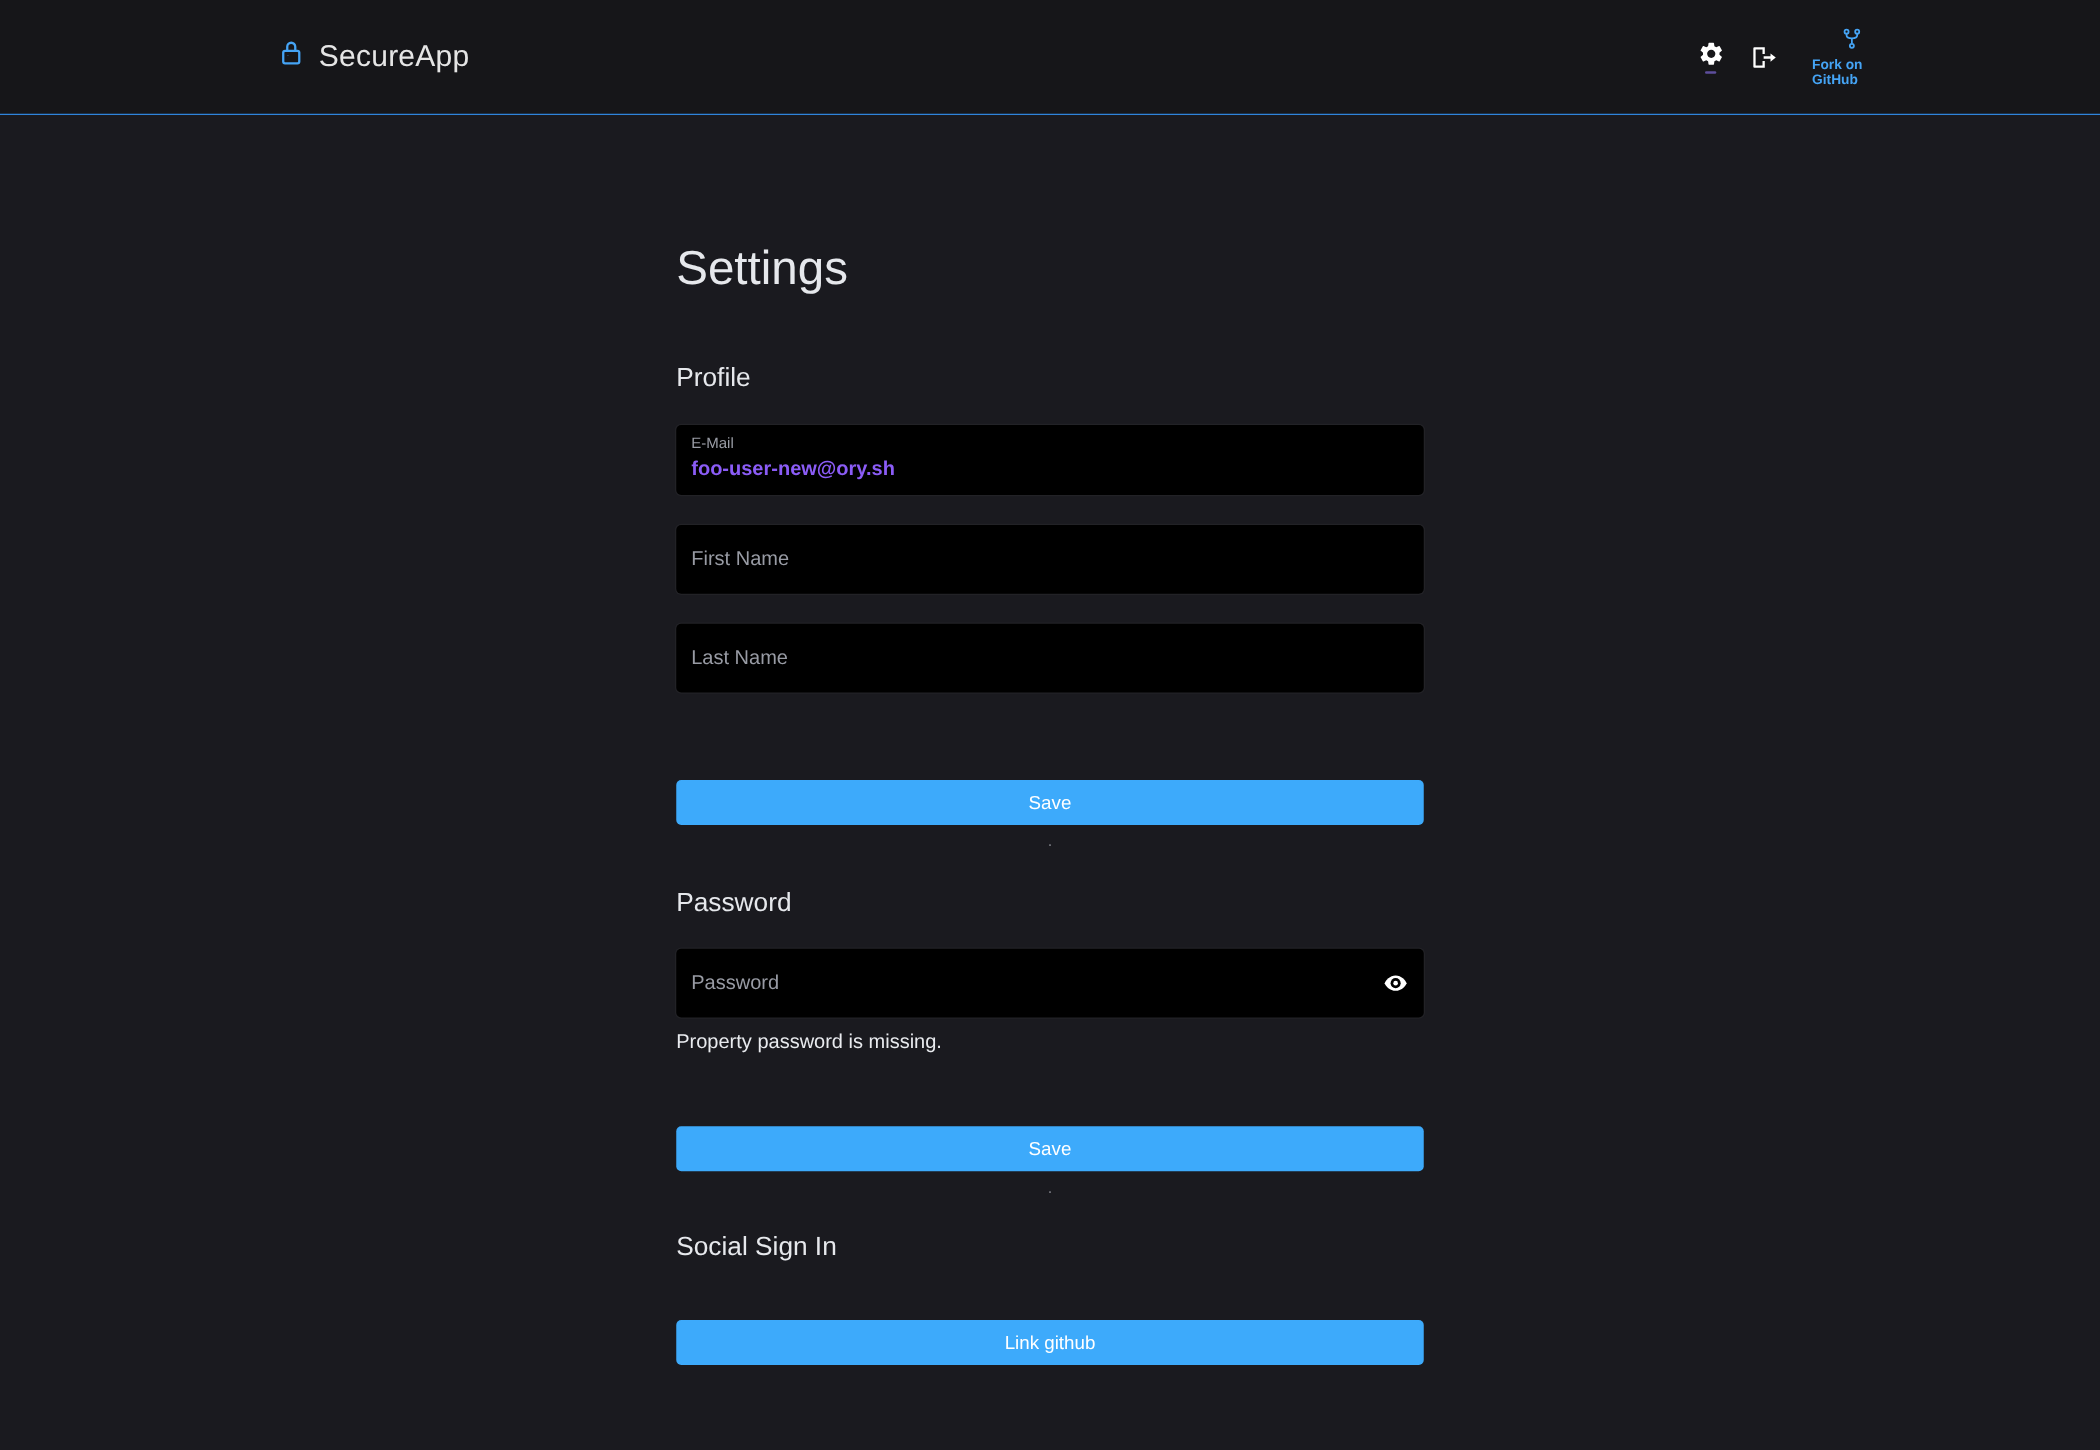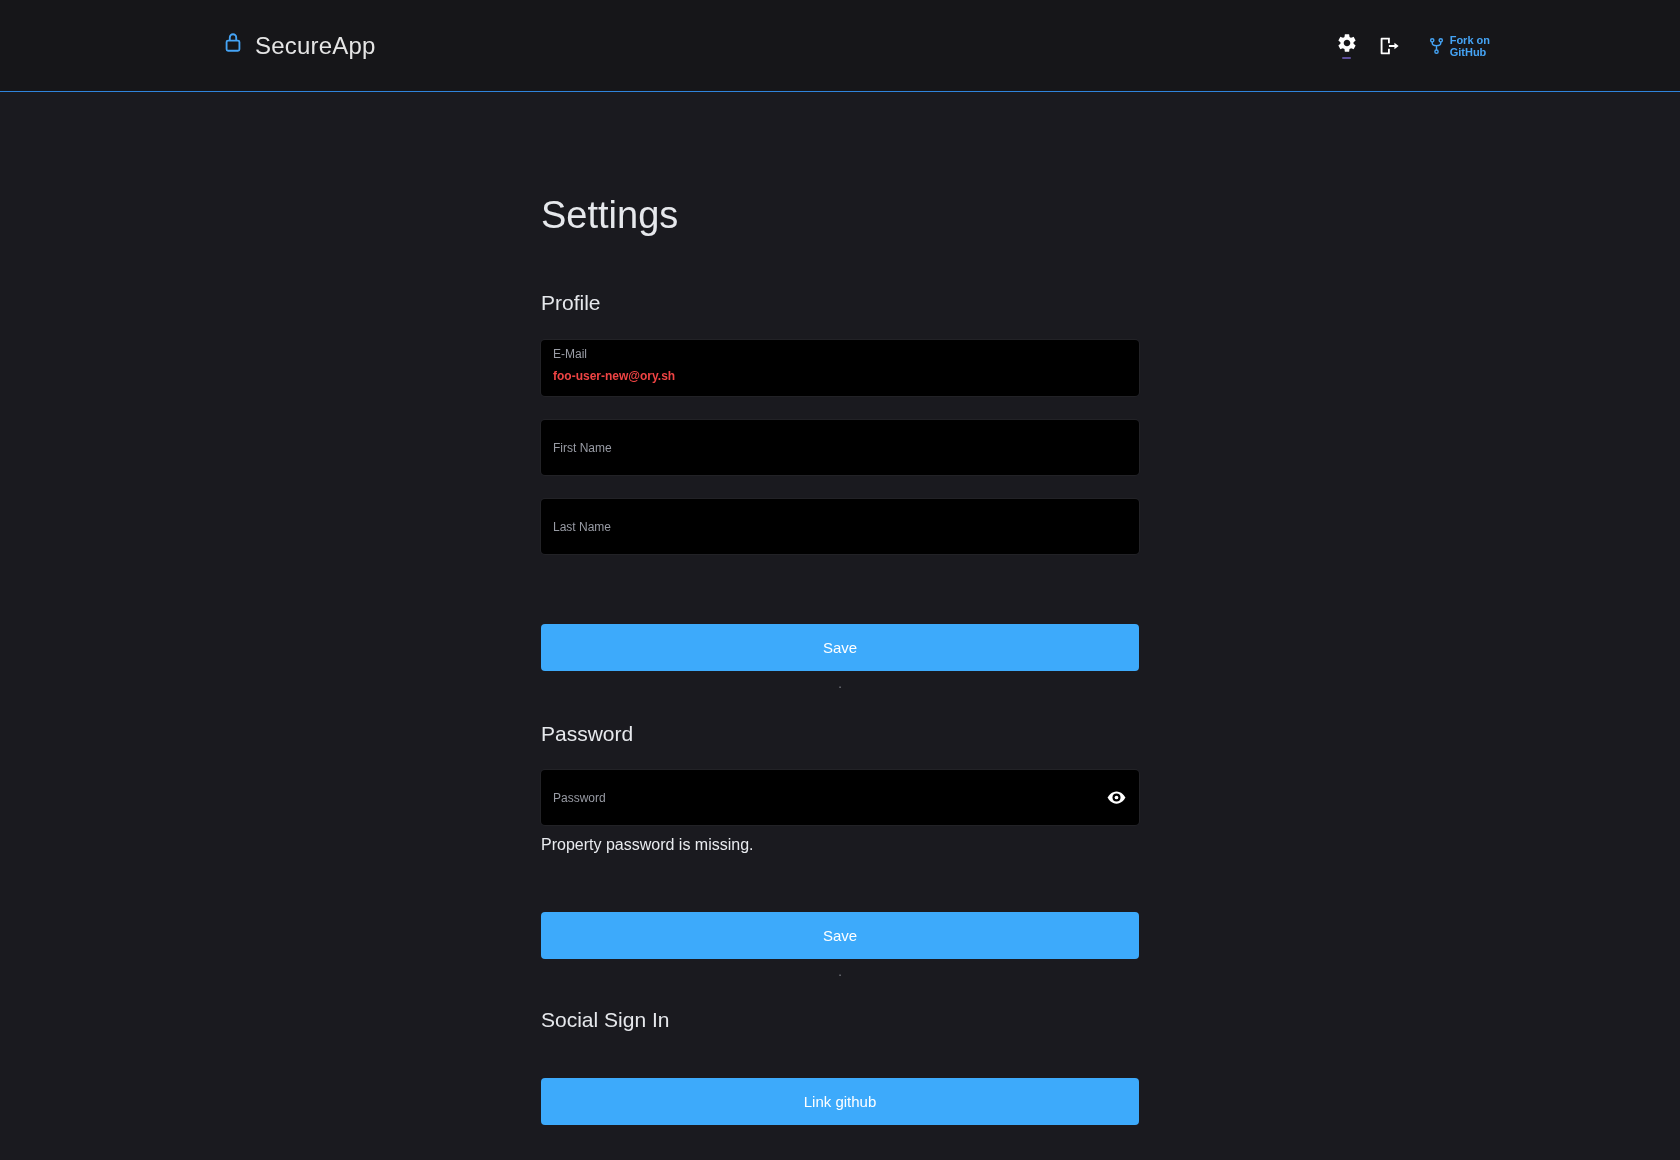--- a/index.html
+++ b/index.html
@@ -24,52 +24,52 @@
   .brand{display:flex;align-items:center;gap:11px;cursor:pointer;}
   .brand .lock{display:flex;transform:translateY(-4px);color:var(--link-blue);}
   .brand-name{font-size:24px;color:#e5e5e5;letter-spacing:.2px;}
   .nav-actions{display:flex;align-items:center;gap:15px;}
   .nav-icon-wrap{
     display:flex;flex-direction:column;align-items:center;gap:3px;
     padding:4px 2px;cursor:pointer;color:#ffffff;
   }
   .active-underline{width:9px;height:2px;background:#5d4e9c;border-radius:1px;}
   .fork-link{
-    display:flex;align-items:center;gap:5px;margin-left:12px;cursor:pointer;
-    color:var(--link-blue);text-decoration:none;
+    display:flex;align-items:flex-end;gap:5px;margin-left:12px;cursor:pointer;
+    color:var(--link-blue);text-decoration:none;flex-direction:column;
   }
   .fork-text{display:flex;flex-direction:column;font-size:11px;line-height:12px;font-weight:bold;}
   
   main{width:598px;margin:0 auto;}
   h1{font-size:38px;font-weight:400;color:#e6e8ec;margin:100px 0 0;line-height:46px;}
   h2{font-size:21px;font-weight:400;color:#e6e8ec;margin:0;line-height:25px;}
   .h2-profile{margin-top:52px;margin-bottom:25px;}
   .h2-password{margin-top:30px;margin-bottom:24px;}
   .h2-social{margin-top:28px;}
   .field{
     background:var(--field-bg);border-radius:4px;
     box-shadow:0 0 0 1px rgba(255,255,255,0.035);
     width:100%;padding:0 12px;display:flex;align-items:center;
   }
   .field + .field{margin-top:24px;}
   .field input{
     flex:1;background:transparent;border:none;outline:none;
-    color:#ef4444;font-size:12px;font-family:inherit;padding:0;min-width:0;
+    color:#8b5cf6;font-size:16px;font-family:inherit;padding:0;min-width:0;
   }
   .field input::placeholder{color:#989ba4;opacity:1;}
   .field-stacked{height:56px;flex-direction:column;align-items:stretch;justify-content:center;gap:2px;padding-top:7px;padding-bottom:7px;}
   .field-label{font-size:12px;color:#9a9da6;line-height:14px;}
   .email-value{font-weight:bold;}
   .field-single{height:55px;}
   .eye-btn{
     background:none;border:none;padding:0;margin-left:10px;cursor:pointer;
     display:flex;align-items:center;color:#ffffff;
   }
   .btn{
-    display:block;width:100%;height:47px;border:none;border-radius:4px;
+    display:block;width:100%;height:36px;border:none;border-radius:4px;
     background:var(--accent);color:#ffffff;font-size:15px;font-weight:500;
     font-family:inherit;cursor:pointer;
   }
   .btn-save1{margin-top:70px;}
   .btn-save2{margin-top:58px;}
   .btn-github{margin-top:46px;}
   .note-dot{
     margin-top:6px;height:14px;text-align:center;
     font-size:13px;line-height:14px;color:#7d7f86;
   }

